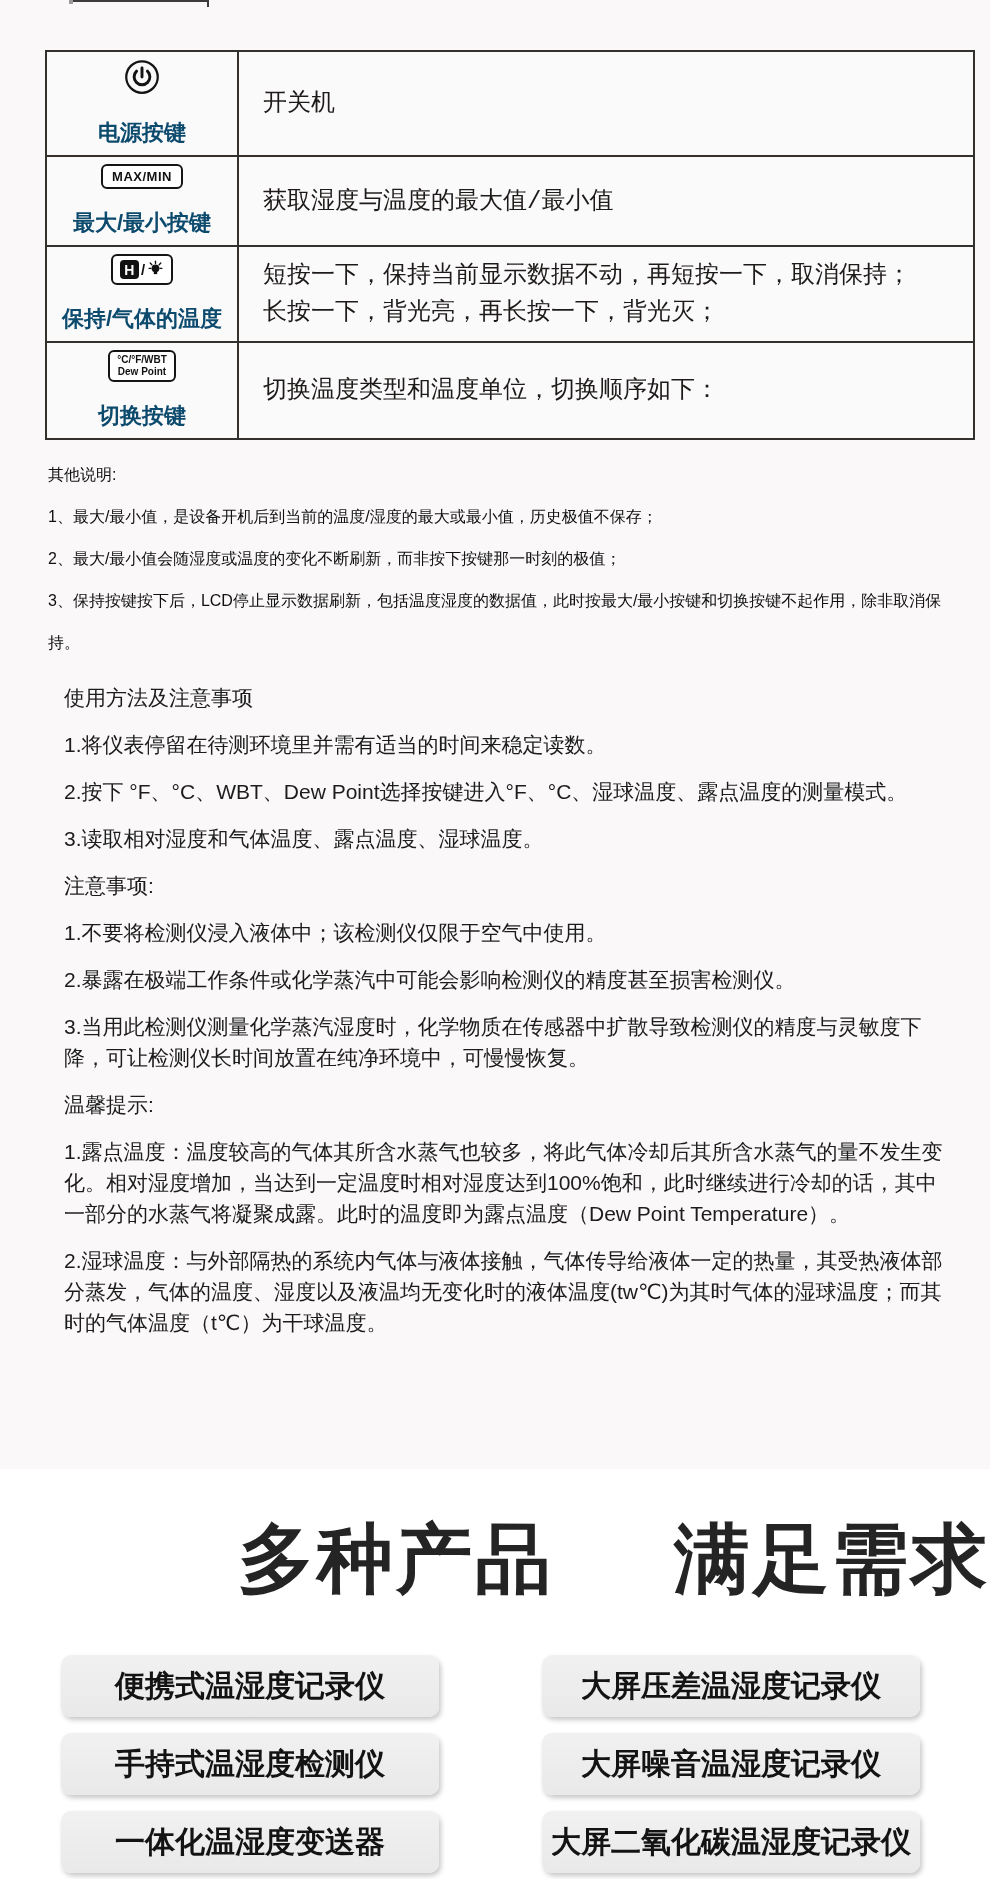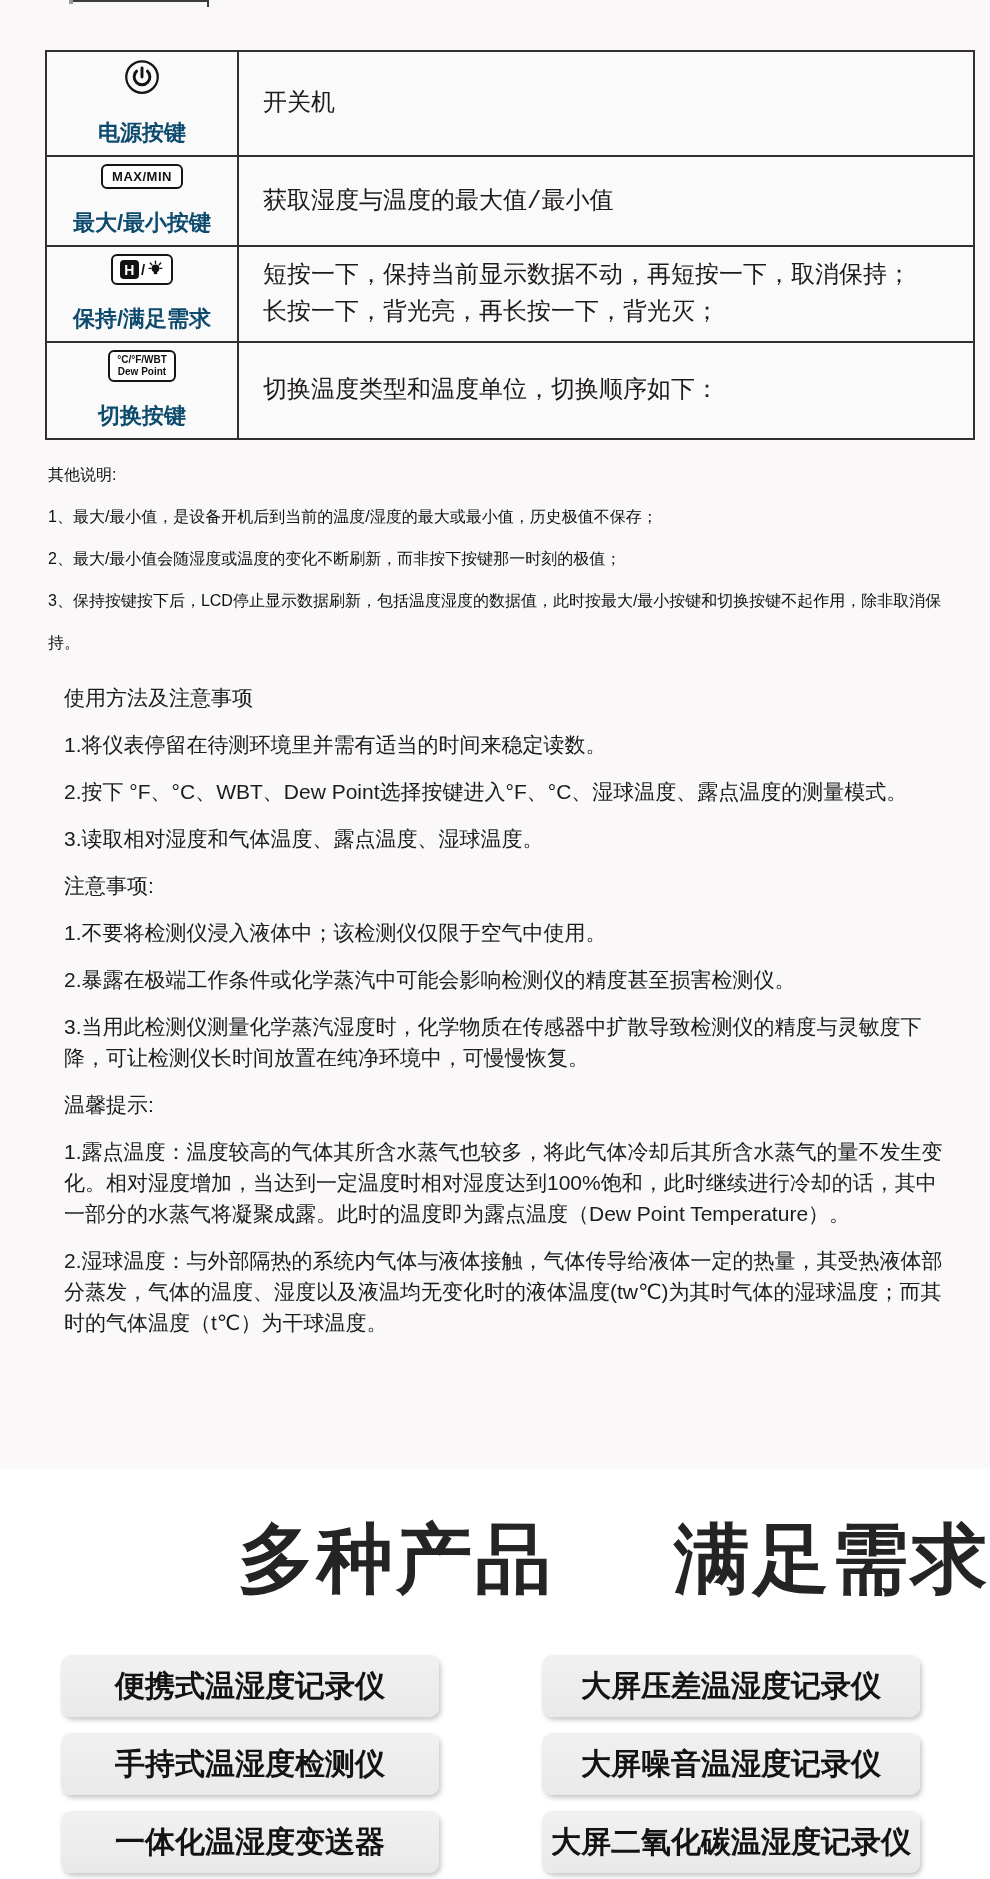--- a/index.html
+++ b/index.html
@@ -131,21 +131,21 @@
                 <line x1="10" y1="2.6" x2="10" y2="5.2"></line>
                 <line x1="3.8" y1="4.8" x2="5.7" y2="6.7"></line>
                 <line x1="16.2" y1="4.8" x2="14.3" y2="6.7"></line>
                 <line x1="2.4" y1="11" x2="4.6" y2="11"></line>
                 <line x1="17.6" y1="11" x2="15.4" y2="11"></line>
               </g>
               <rect x="8" y="15.2" width="4" height="2.6" fill="#111"></rect>
             </svg>
           </span>
         </span>
-        <div class="btn-label">保持/满足需求</div>
+        <div class="btn-label">保持/气体的温度</div>
       </div>
       <div class="cell-desc">
         <p>短按一下，保持当前显示数据不动，再短按一下，取消保持；</p>
         <p>长按一下，背光亮，再长按一下，背光灭；</p>
       </div>
     </div>
 
     <div class="trow r4">
       <div class="cell-btn">
         <span class="pill pill-switch">

